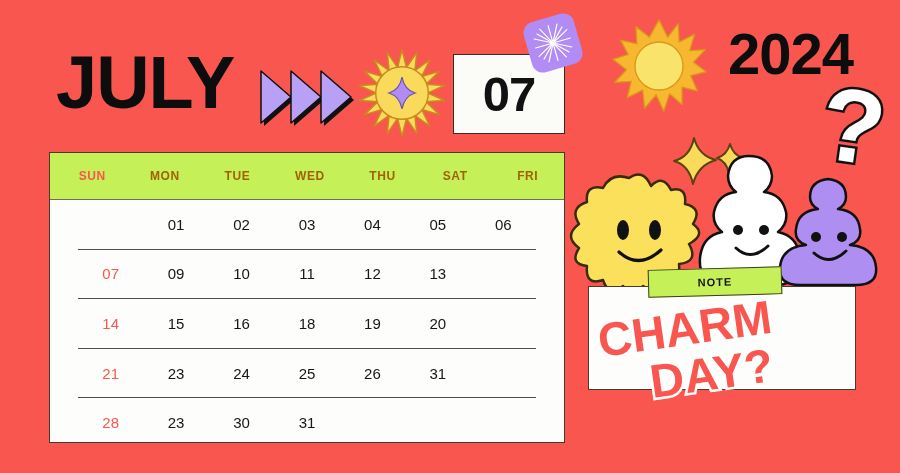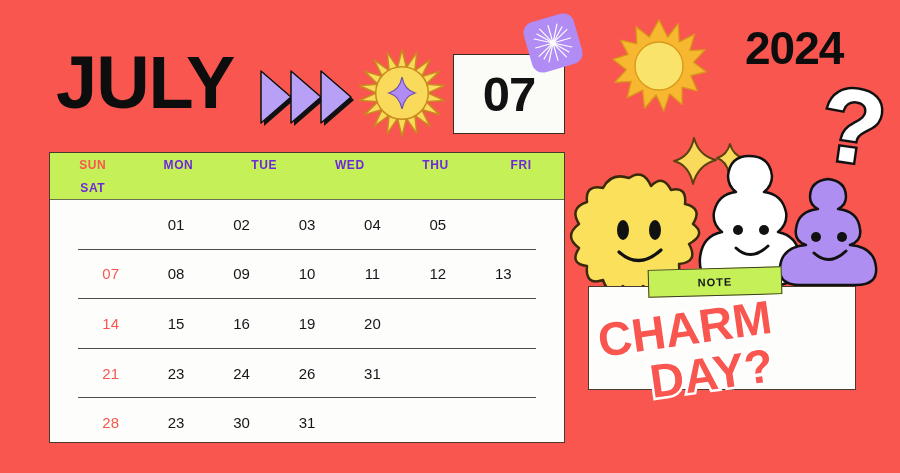--- a/index.html
+++ b/index.html
@@ -80,23 +80,23 @@
   .sun-big {
     position: absolute;
     left: 611px;
     top: 18px;
     width: 96px;
     height: 96px;
   }
 
   .year-label {
     position: absolute;
-    left: 745px;
+    left: 728px;
     top: 25px;
-    font-size: 46px;
+    font-size: 58px;
     font-weight: 700;
     color: #0d0d0d;
     letter-spacing: -1px;
     line-height: 1;
   }
 
   .qmark {
     position: absolute;
     left: 812px;
     top: 80px;
@@ -110,33 +110,34 @@
     left: 49px;
     top: 152px;
     width: 516px;
     height: 291px;
     background: #fdfdfb;
     border: 1.5px solid #4a3a2e;
     box-sizing: border-box;
   }
   .cal-head {
     display: grid;
-    grid-template-columns: repeat(6, 1fr);
+    grid-template-columns: repeat(7, 1fr);
     background: #c5f058;
     border-bottom: 1.5px solid #6b7050;
     height: 46px;
+    padding-left: 6px;
   }
   .cal-head div {
     display: flex;
     align-items: center;
     justify-content: center;
     font-size: 12px;
     font-weight: 700;
     letter-spacing: 0.6px;
-    color: #6d28d9;
+    color: #a16207;
   }
   .cal-head div.sun { color: #f9564f; }
 
   .cal-body { padding: 0 28px; }
   .cal-row {
     display: grid;
     grid-template-columns: repeat(7, 1fr);
     height: 48.6px;
     border-bottom: 1.3px solid #4d4d4d;
   }
@@ -316,52 +317,54 @@
     </svg>
   </div>
 
   <div class="calendar">
     <div class="cal-head">
       <div class="sun">SUN</div>
       <div>MON</div>
       <div>TUE</div>
       <div>WED</div>
       <div>THU</div>
+      <div>SAT</div>
       <div>FRI</div>
-      <div>SAT</div>
     </div>
     <div class="cal-body">
       <div class="cal-row">
         <div class="sun"></div>
         <div>01</div>
         <div>02</div>
         <div>03</div>
         <div>04</div>
         <div>05</div>
+        <div>06</div>
       </div>
       <div class="cal-row">
         <div class="sun">07</div>
-        <div>08</div>
         <div>09</div>
         <div>10</div>
         <div>11</div>
         <div>12</div>
         <div>13</div>
       </div>
       <div class="cal-row">
         <div class="sun">14</div>
         <div>15</div>
         <div>16</div>
+        <div>18</div>
         <div>19</div>
         <div>20</div>
       </div>
       <div class="cal-row">
         <div class="sun">21</div>
         <div>23</div>
         <div>24</div>
+        <div>25</div>
         <div>26</div>
         <div>31</div>
       </div>
       <div class="cal-row">
         <div class="sun">28</div>
         <div>23</div>
         <div>30</div>
         <div>31</div>
         <div></div>
         <div></div>

